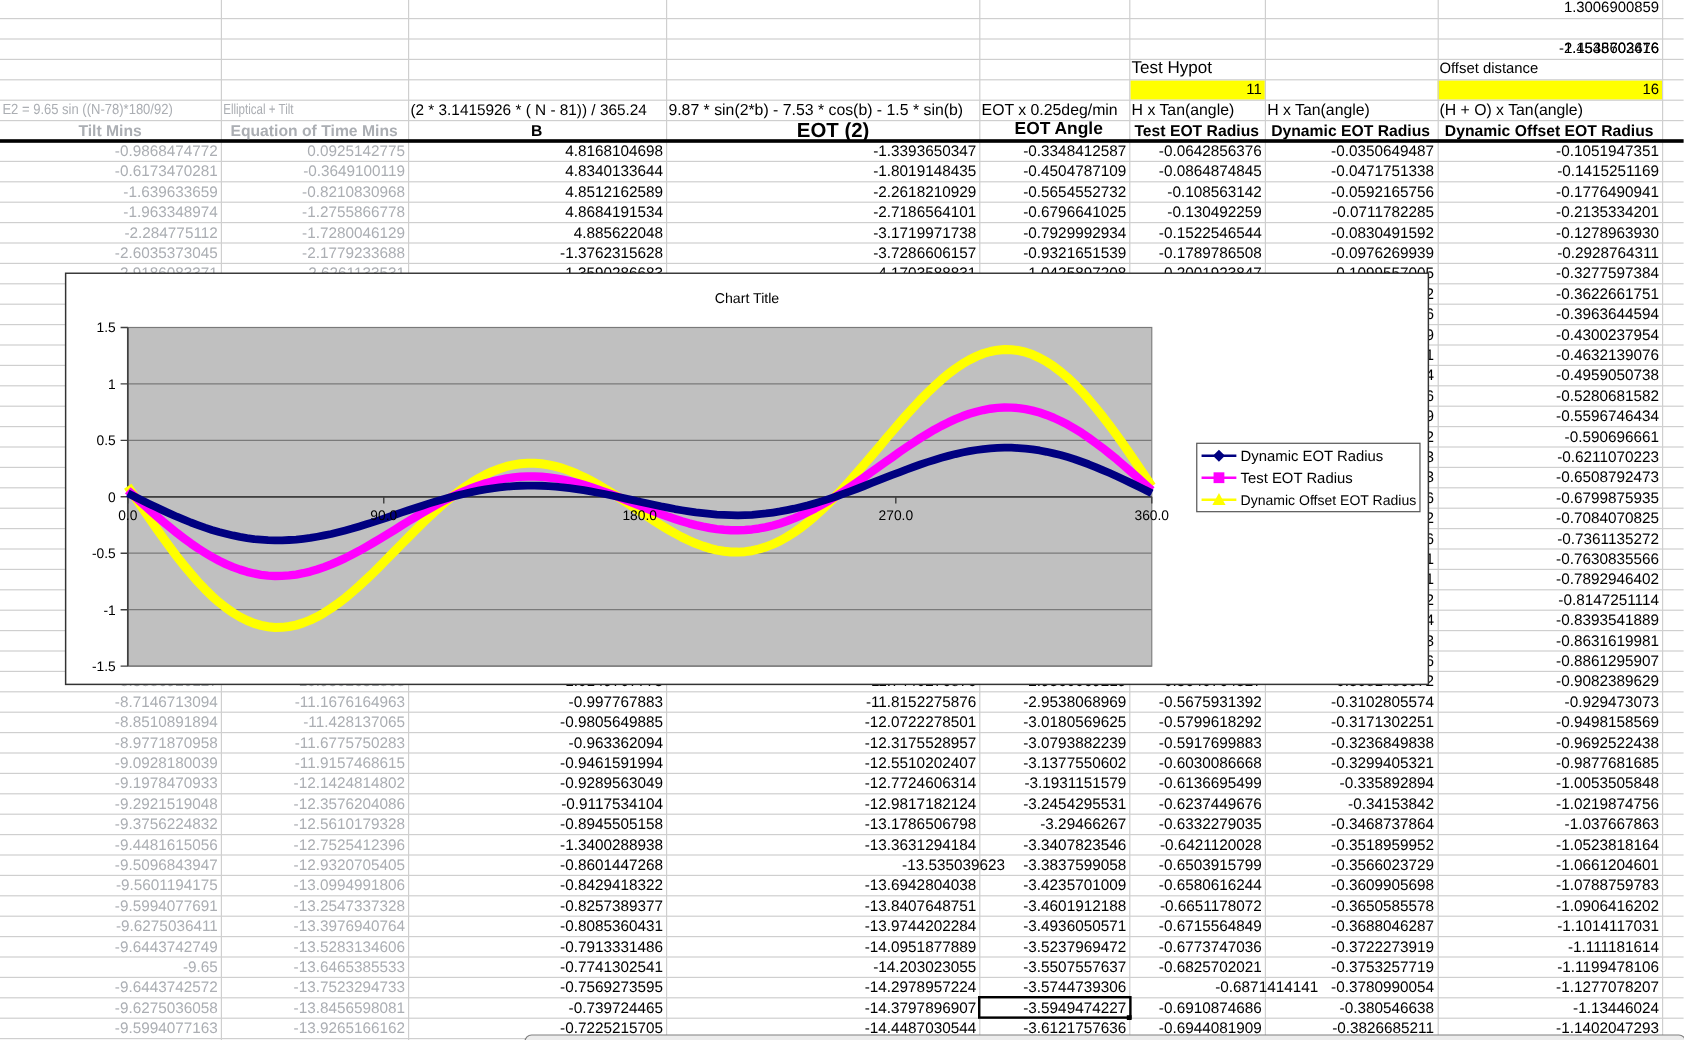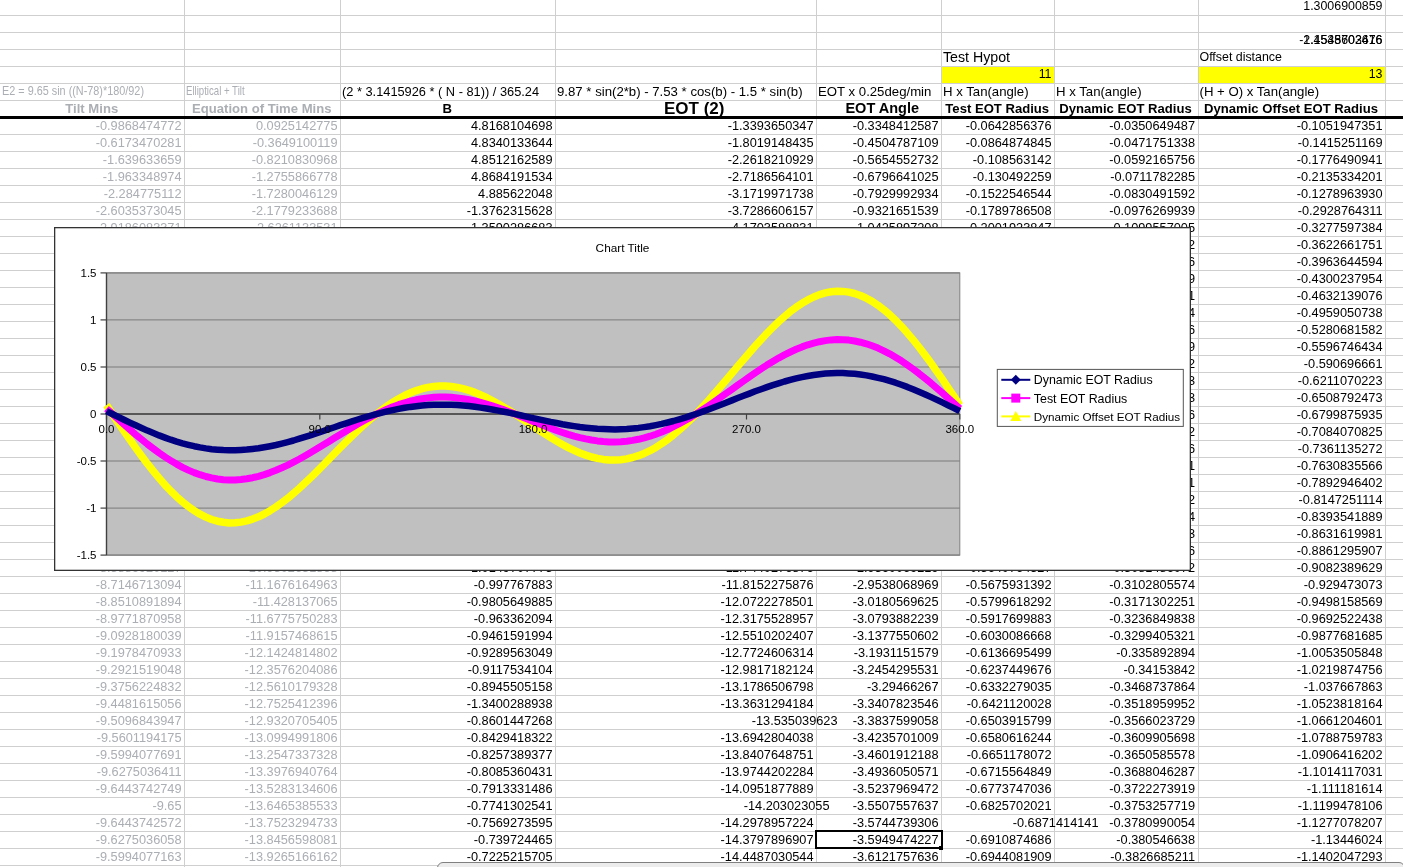--- a/index.html
+++ b/index.html
@@ -78,21 +78,21 @@
 <div class="gl" style="left:1054px;top:0;width:1px;height:867px"></div>
 <div class="gl" style="left:1197.5px;top:0;width:1px;height:867px"></div>
 <div class="gl" style="left:1385px;top:0;width:1px;height:867px"></div>
 <div style="position:absolute;left:0;top:116.2px;width:1403px;height:2.6px;background:#000"></div>
 <div class="cell top num" style="left:1199.5px;top:-2px;width:183.0px;">1.3006900859</div>
 <div class="cell top num" style="left:1199.5px;top:32px;width:183.0px;">-1.1538702616</div>
 <div class="cell top num" style="left:1199.5px;top:32px;width:183.0px;">2.4545603476</div>
 <div class="cell top t13" style="left:943px;top:49px;width:108.5px;">Test Hypot</div>
 <div class="cell top" style="left:1199.5px;top:49px;width:183.0px;">Offset distance</div>
 <div class="cell top num" style="left:943px;top:66px;width:108.5px;">11</div>
-<div class="cell top num" style="left:1199.5px;top:66px;width:183.0px;">13</div>
+<div class="cell top num" style="left:1199.5px;top:66px;width:183.0px;">16</div>
 <div class="cell fsa gray" style="left:2px;top:83px;width:179.5px;">E2 = 9.65 sin ((N-78)*180/92)</div>
 <div class="cell fsb gray" style="left:186px;top:83px;width:151.5px;">Elliptical + Tilt</div>
 <div class="cell frc" style="left:342px;top:83px;width:210.5px;">(2 * 3.1415926 * ( N - 81)) / 365.24</div>
 <div class="cell fr" style="left:557px;top:83px;width:256.5px;">9.87 * sin(2*b) - 7.53 * cos(b) - 1.5 * sin(b)</div>
 <div class="cell fr" style="left:818px;top:83px;width:120.5px;">EOT x 0.25deg/min</div>
 <div class="cell fr" style="left:943px;top:83px;width:108.5px;">H x Tan(angle)</div>
 <div class="cell fr" style="left:1056px;top:83px;width:139.0px;">H x Tan(angle)</div>
 <div class="cell fr" style="left:1199.5px;top:83px;width:183.0px;">(H + O) x Tan(angle)</div>
 <div class="cell hdr gray" style="left:2px;top:100px;width:179.5px;">Tilt Mins</div>
 <div class="cell hdr gray" style="left:186px;top:100px;width:151.5px;">Equation of Time Mins</div>
@@ -304,21 +304,21 @@
 <div class="cell num gray" style="left:186px;top:780px;width:151.5px;">-13.5283134606</div>
 <div class="cell num" style="left:342px;top:780px;width:210.5px;">-0.7913331486</div>
 <div class="cell num" style="left:557px;top:780px;width:256.5px;">-14.0951877889</div>
 <div class="cell num" style="left:818px;top:780px;width:120.5px;">-3.5237969472</div>
 <div class="cell num" style="left:943px;top:780px;width:108.5px;">-0.6773747036</div>
 <div class="cell num" style="left:1056px;top:780px;width:139.0px;">-0.3722273919</div>
 <div class="cell num" style="left:1199.5px;top:780px;width:183.0px;">-1.111181614</div>
 <div class="cell num gray" style="left:2px;top:797px;width:179.5px;">-9.65</div>
 <div class="cell num gray" style="left:186px;top:797px;width:151.5px;">-13.6465385533</div>
 <div class="cell num" style="left:342px;top:797px;width:210.5px;">-0.7741302541</div>
-<div class="cell num" style="left:557px;top:797px;width:256.5px;margin-left:16px;">-14.203023055</div>
+<div class="cell num" style="left:557px;top:797px;width:256.5px;">-14.203023055</div>
 <div class="cell num" style="left:818px;top:797px;width:120.5px;">-3.5507557637</div>
 <div class="cell num" style="left:943px;top:797px;width:108.5px;">-0.6825702021</div>
 <div class="cell num" style="left:1056px;top:797px;width:139.0px;">-0.3753257719</div>
 <div class="cell num" style="left:1199.5px;top:797px;width:183.0px;">-1.1199478106</div>
 <div class="cell num gray" style="left:2px;top:814px;width:179.5px;">-9.6443742572</div>
 <div class="cell num gray" style="left:186px;top:814px;width:151.5px;">-13.7523294733</div>
 <div class="cell num" style="left:342px;top:814px;width:210.5px;">-0.7569273595</div>
 <div class="cell num" style="left:557px;top:814px;width:256.5px;">-14.2978957224</div>
 <div class="cell num" style="left:818px;top:814px;width:120.5px;">-3.5744739306</div>
 <div class="cell num" style="left:943px;top:814px;width:108.5px;margin-left:47px;">-0.6871414141</div>

